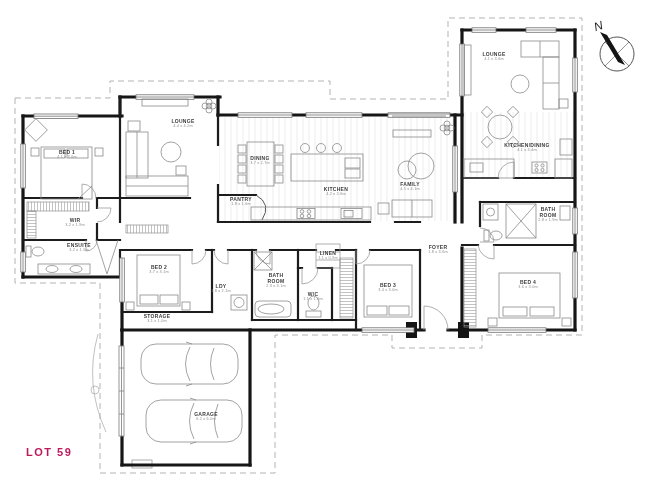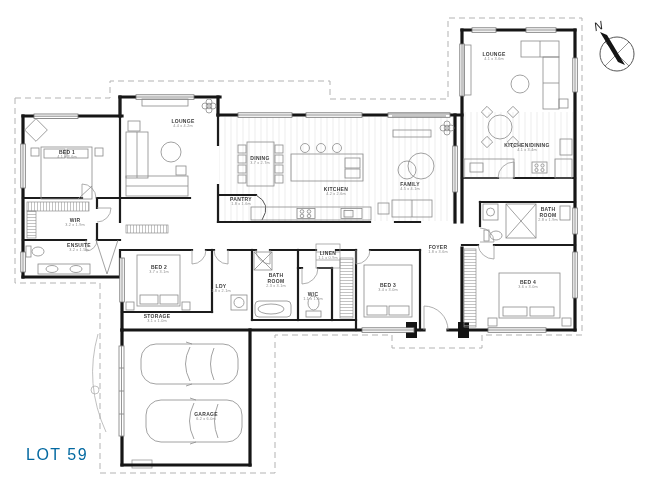--- a/index.html
+++ b/index.html
@@ -4,22 +4,22 @@
 <style>
   html,body{margin:0;padding:0;background:#fff;}
   .canvas{position:relative;width:658px;height:493px;background:#ffffff;
           font-family:"Liberation Sans",sans-serif;overflow:hidden;}
   .plan-svg{position:absolute;left:0;top:0;}
   .room-label{position:absolute;transform:translateX(-50%);text-align:center;
               line-height:1.2;pointer-events:none;white-space:nowrap;}
   .room-label .name{display:block;font-size:5px;letter-spacing:.3px;color:#3c3c3c;font-weight:bold;}
   .room-label .dims{display:block;font-size:3.8px;color:#8d8d8d;letter-spacing:.2px;}
   .room-label.wrap{white-space:normal;width:26px;}
-  .lot-title{position:absolute;left:26px;top:446px;font-size:16px;
-             letter-spacing:1.5px;color:#0369a1;}
+  .lot-title{position:absolute;left:26px;top:446px;font-size:11px;
+             letter-spacing:1.5px;color:#be185d;font-weight:bold;}
   .north-n{position:absolute;left:594px;top:19px;font-size:12px;color:#1d1d1d;
            font-style:italic;transform:rotate(-18deg);}
 </style>
 </head>
 <body>
 
 <div class="canvas">
 
 <svg class="plan-svg" width="658" height="493" viewBox="0 0 658 493">
   <defs>

